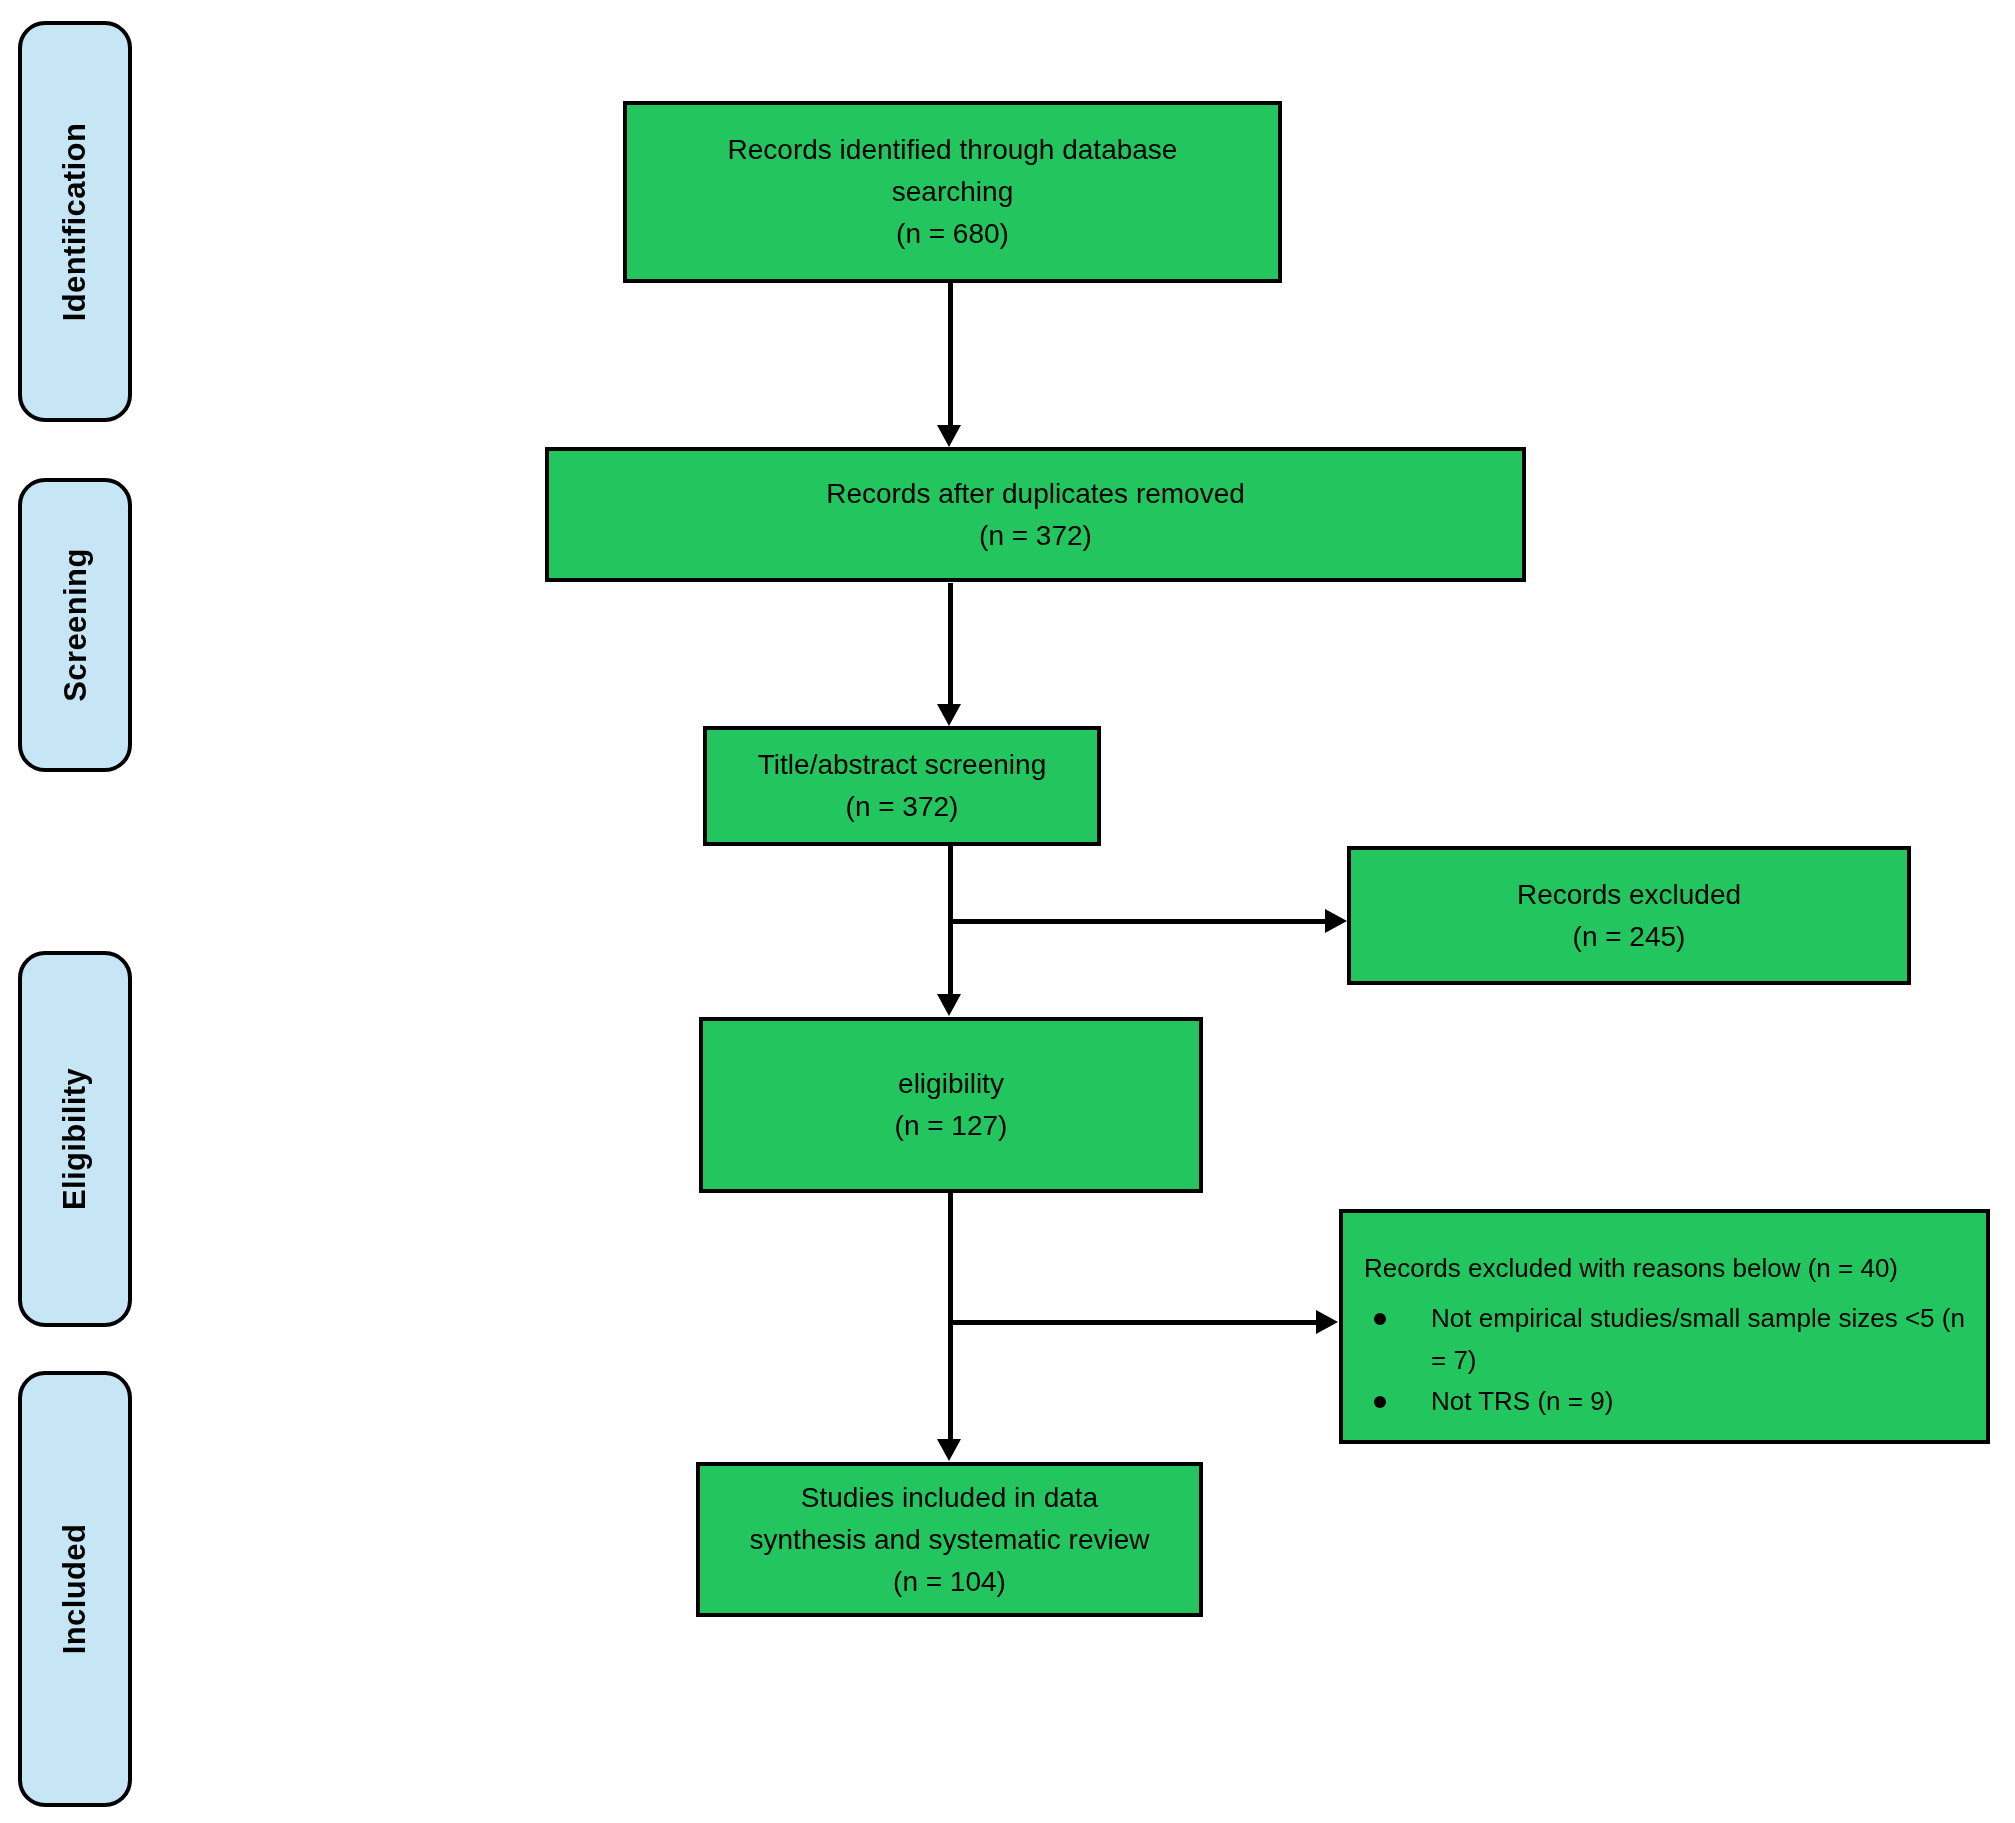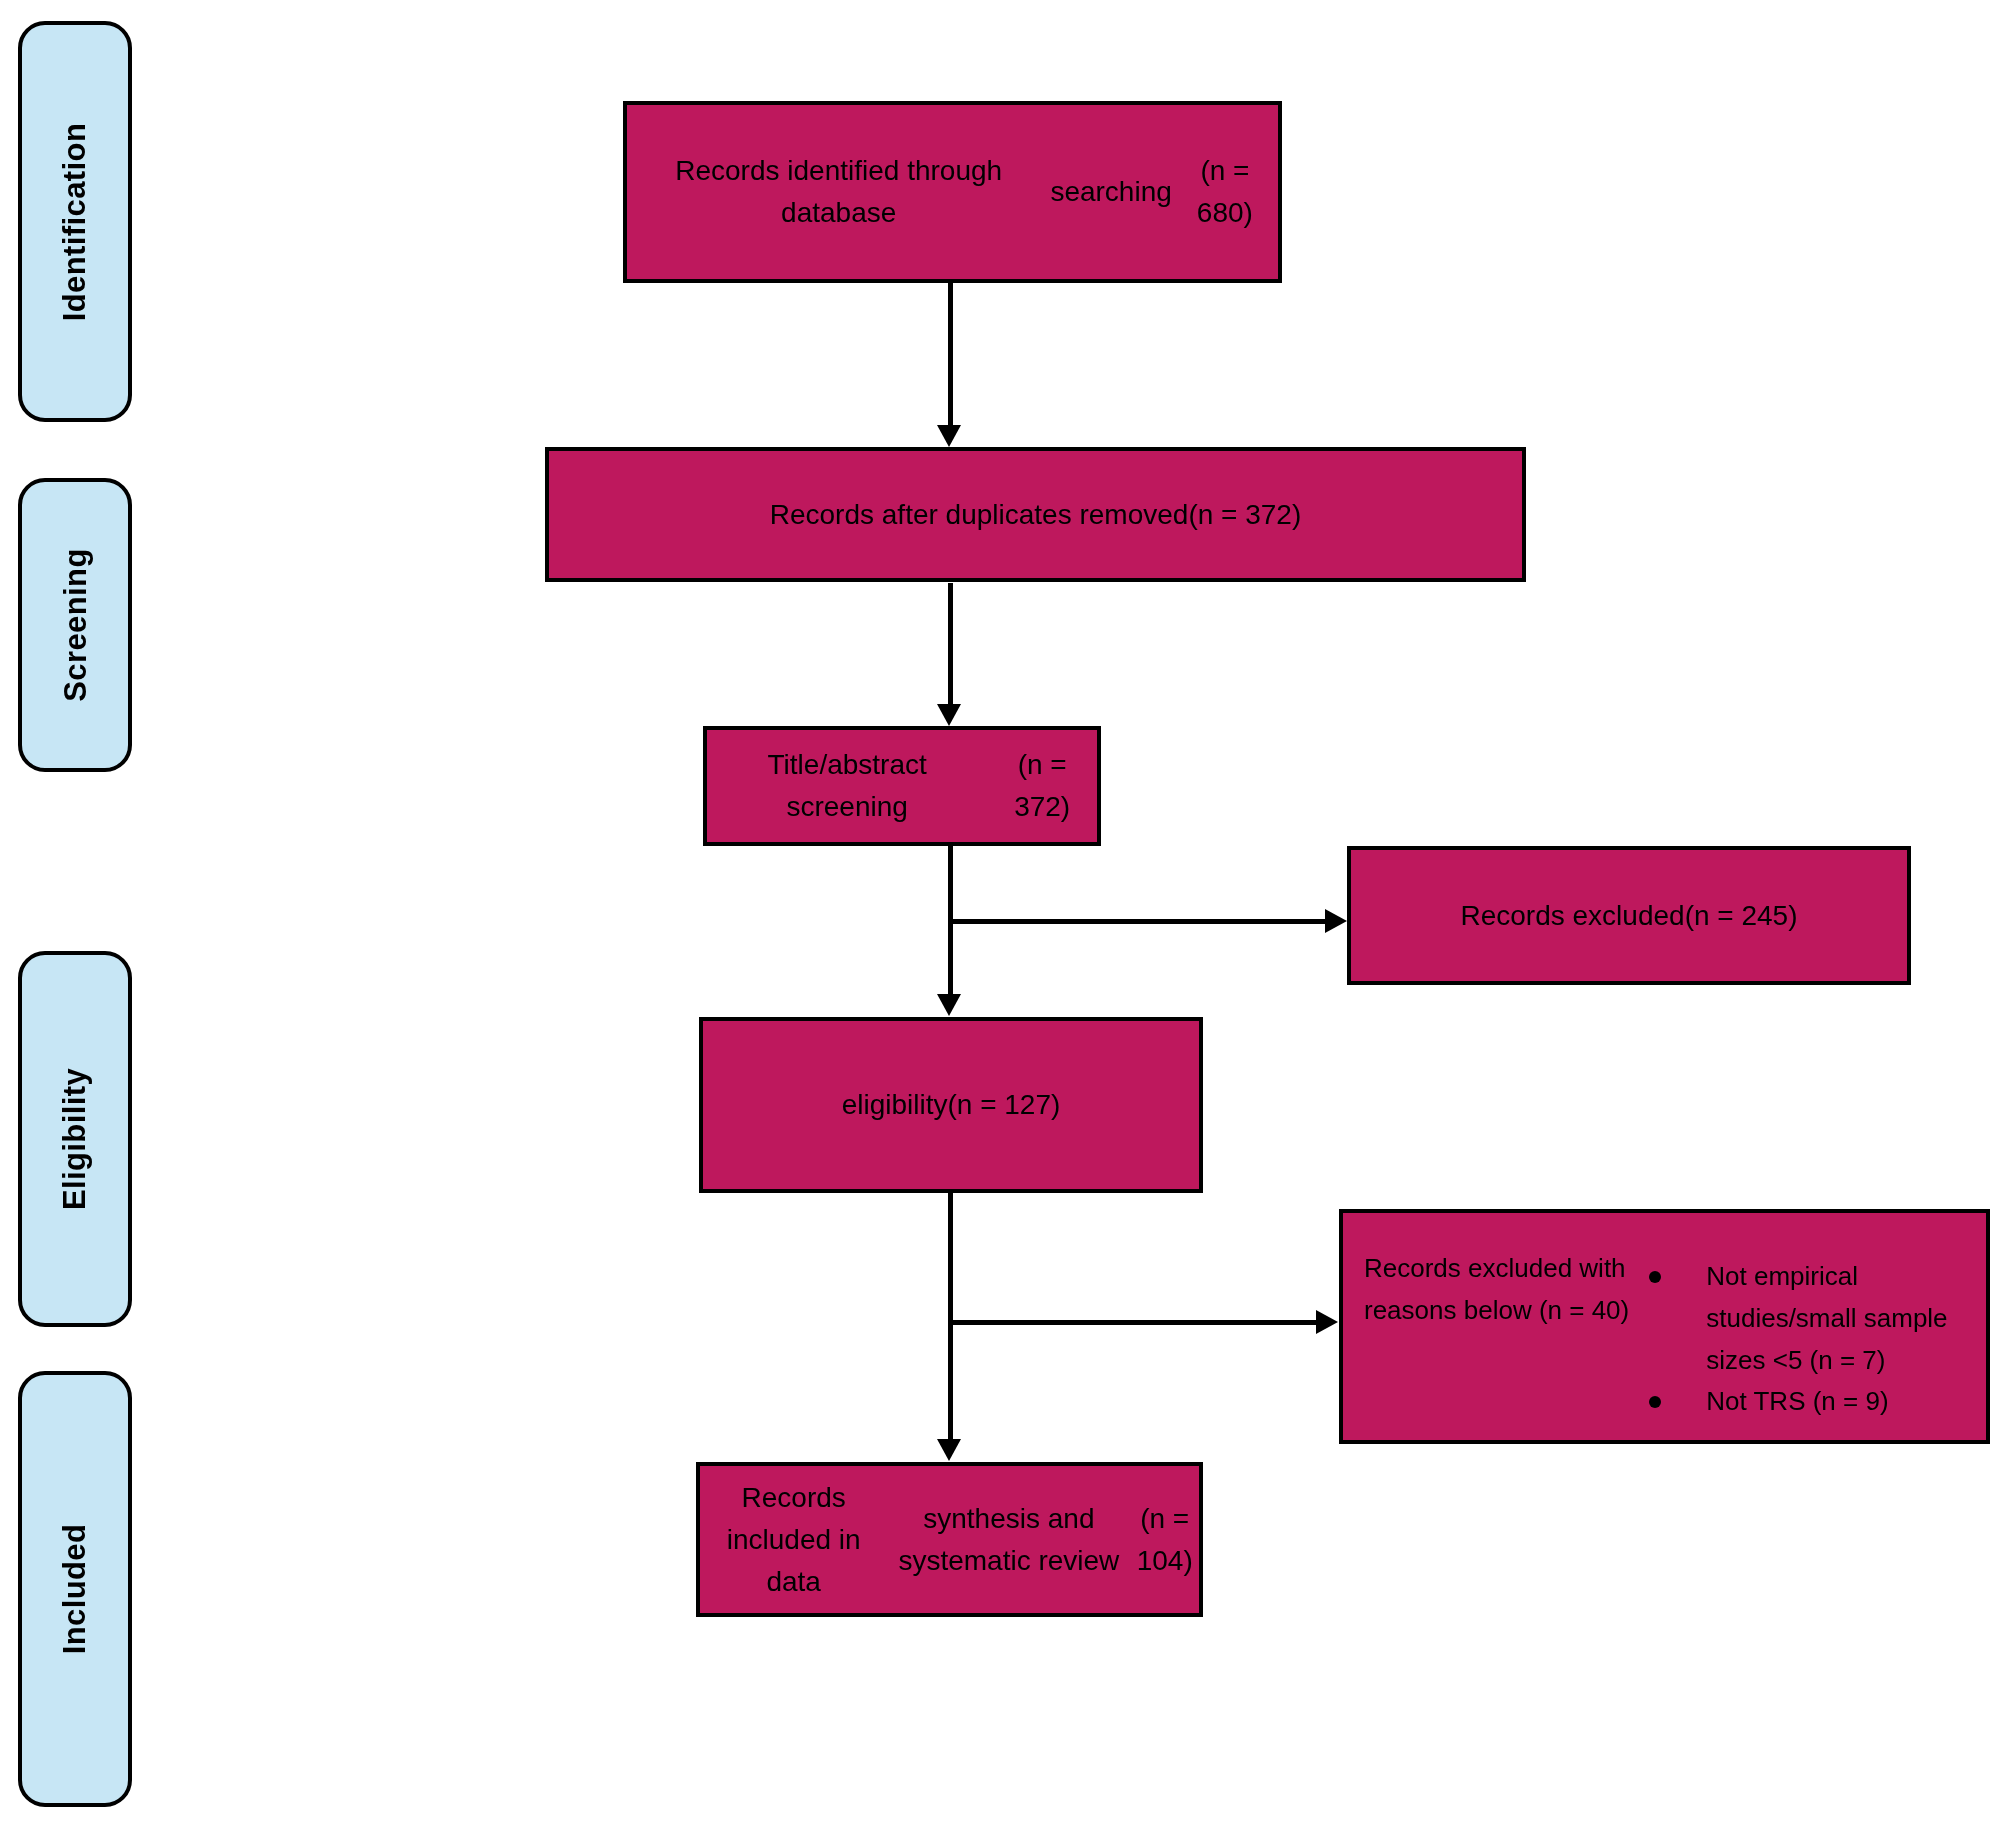--- a/index.html
+++ b/index.html
@@ -36,23 +36,23 @@
     font-weight: bold;
     font-size: 31px;
     letter-spacing: 0.4px;
   }
 
   
   .box {
     position: absolute;
     box-sizing: border-box;
     border: 4.9px solid #000;
-    background: #be185d;
+    background: #22c55e;
     display: flex;
-    flex-direction: row;
+    flex-direction: column;
     justify-content: center;
     align-items: center;
     text-align: center;
     font-size: 28px;
     line-height: 1.5;
   }
 
   .box--reasons {
     justify-content: flex-start;
     align-items: stretch;
@@ -159,19 +159,19 @@
 
   <div class="box box--reasons" style="left:1339px; top:1209px; width:651px; height:235px;">
     <div>Records excluded with reasons below (n = 40)</div>
     <ul>
       <li>Not empirical studies/small sample sizes &lt;5 (n = 7)</li>
       <li>Not TRS (n = 9)</li>
     </ul>
   </div>
 
   <div class="box" style="left:696px; top:1462px; width:507px; height:155px;">
-    <div>Records included in data</div>
+    <div>Studies included in data</div>
     <div>synthesis and systematic review</div>
     <div>(n = 104)</div>
   </div>
 
 </div>
 
 
 </body></html>

